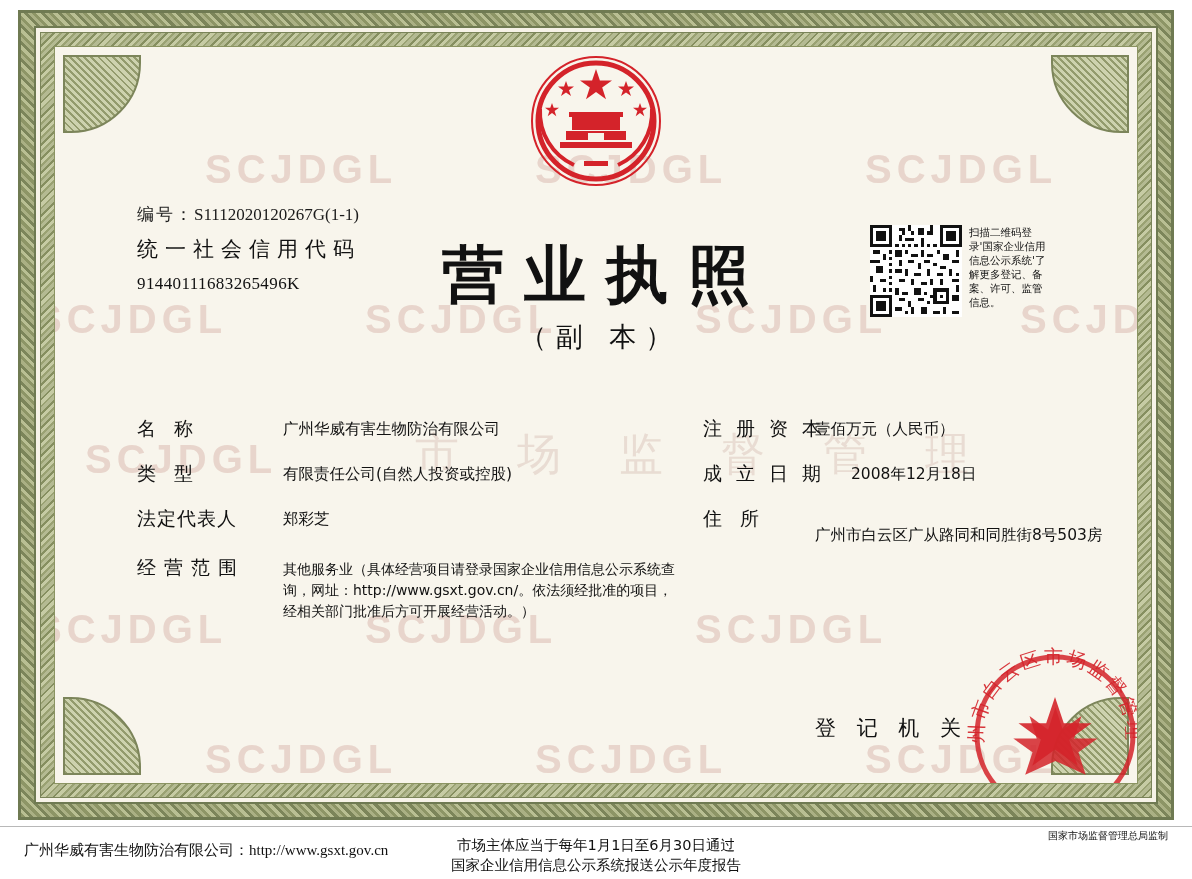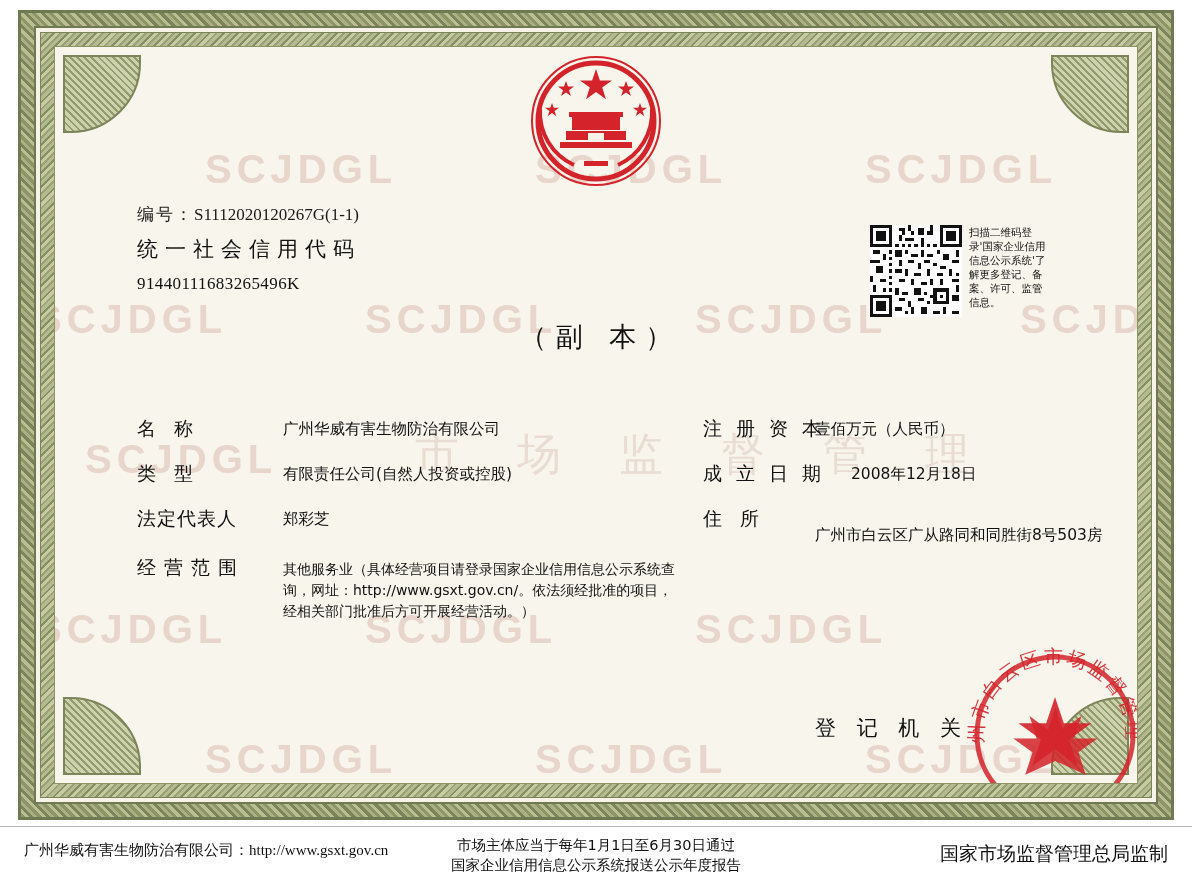--- a/index.html
+++ b/index.html
@@ -277,23 +277,23 @@
     text-align: center;
     font-family: "DejaVu Sans", sans-serif;
     font-size: 14.5px;
     line-height: 20px;
     color: #111;
     white-space: nowrap;
   }
   #footer-right {
     position: absolute;
     right: 24px;
-    top: 14px;
-    font-family: "DejaVu Sans", sans-serif;
-    font-size: 19px;
+    top: 2px;
+    font-family: "DejaVu Sans", sans-serif;
+    font-size: 10px;
     color: #111;
     white-space: nowrap;
   }
 </style>
 </head>
 <body>
 
 <div id="certificate">
 
   <div class="frame-outer"></div>
@@ -351,20 +351,21 @@
       </svg>
     </div>
 
     <div id="serial-no">
       <span class="lbl">编号：</span><span>S1112020120267G(1-1)</span>
     </div>
 
     <div id="credit-label">统一社会信用代码</div>
     <div id="credit-code">91440111683265496K</div>
 
+    <div id="main-title">营业执照</div>
     <div id="sub-title">（副  本）</div>
 
     <div id="qr-block">
       <div id="qr-code">
         <svg viewBox="0 0 29 29" width="92" height="92" shape-rendering="crispEdges" aria-hidden="true">
           <rect width="29" height="29" fill="#ffffff"></rect>
           <g fill="#111111">
 
             <rect x="0" y="0" width="7" height="1"></rect>
               <rect x="0" y="6" width="7" height="1"></rect>

